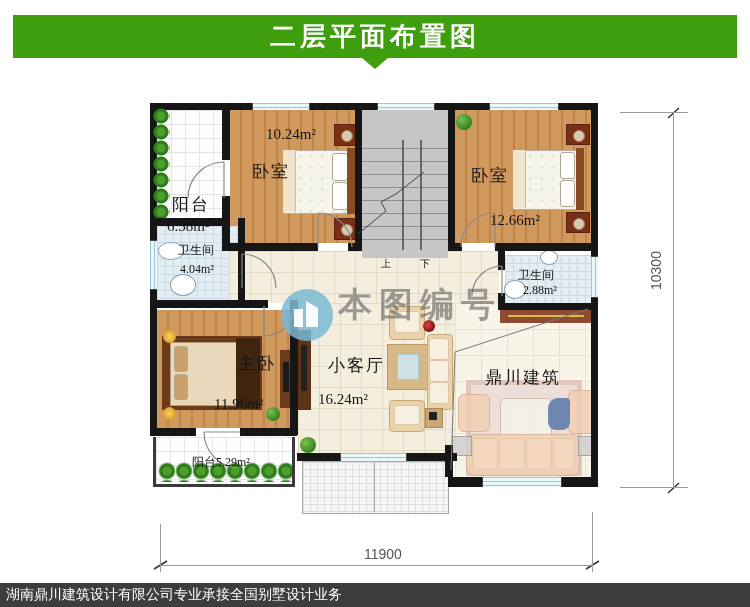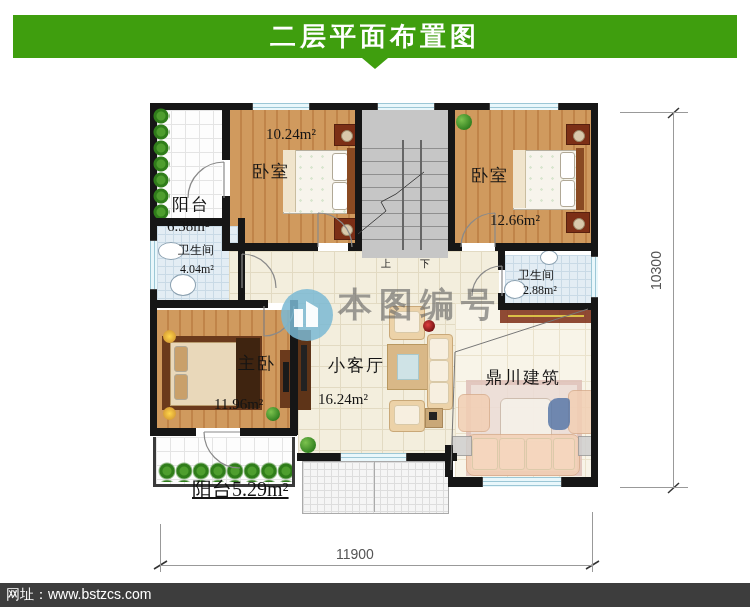--- a/index.html
+++ b/index.html
@@ -242,30 +242,30 @@
   <div class="lbl" style="left:490px;top:212px;font-size:15px;">12.66m²</div>
   <div class="lbl" style="left:178px;top:242px;">卫生间</div>
   <div class="lbl" style="left:180px;top:262px;">4.04m²</div>
   <div class="lbl" style="left:518px;top:267px;">卫生间</div>
   <div class="lbl" style="left:523px;top:283px;">2.88m²</div>
   <div class="lbl lbl-lg" style="left:238px;top:352px;">主卧</div>
   <div class="lbl" style="left:214px;top:396px;font-size:15px;">11.96m²</div>
   <div class="lbl lbl-lg" style="left:328px;top:354px;">小客厅</div>
   <div class="lbl" style="left:318px;top:391px;font-size:15px;">16.24m²</div>
   <div class="lbl lbl-lg" style="left:485px;top:366px;">鼎川建筑</div>
-  <div class="lbl" style="left:192px;top:476px;font-size:20px;text-decoration:underline;">阳台5.29m²</div>
+  <div class="lbl" style="left:192px;top:454px;font-size:12px;">阳台5.29m²</div>
   <div class="lbl lbl-sm" style="left:381px;top:257px;">上</div>
   <div class="lbl lbl-sm" style="left:420px;top:257px;">下</div>
 
   <div class="dimline" style="left:160px;top:565px;width:432px;height:1px;"></div>
   <div class="dimline" style="left:160px;top:524px;width:1px;height:48px;"></div>
   <div class="dimline" style="left:592px;top:512px;width:1px;height:60px;"></div>
-  <div class="dimtext" style="left:336px;top:546px;">11900</div>
+  <div class="dimtext" style="left:364px;top:546px;">11900</div>
   <div class="dimline" style="left:673px;top:113px;width:1px;height:375px;"></div>
   <div class="dimline" style="left:620px;top:112px;width:68px;height:1px;"></div>
   <div class="dimline" style="left:620px;top:487px;width:68px;height:1px;"></div>
   <div class="dimtext" style="left:648px;top:290px;transform:rotate(-90deg);transform-origin:left top;">10300</div>
 
   <div class="footer">
-    <span>网址：www.bstzcs.com</span>
+    <span>湖南鼎川建筑设计有限公司专业承接全国别墅设计业务</span>
   </div>
 
 </div>
 
 </body></html>

